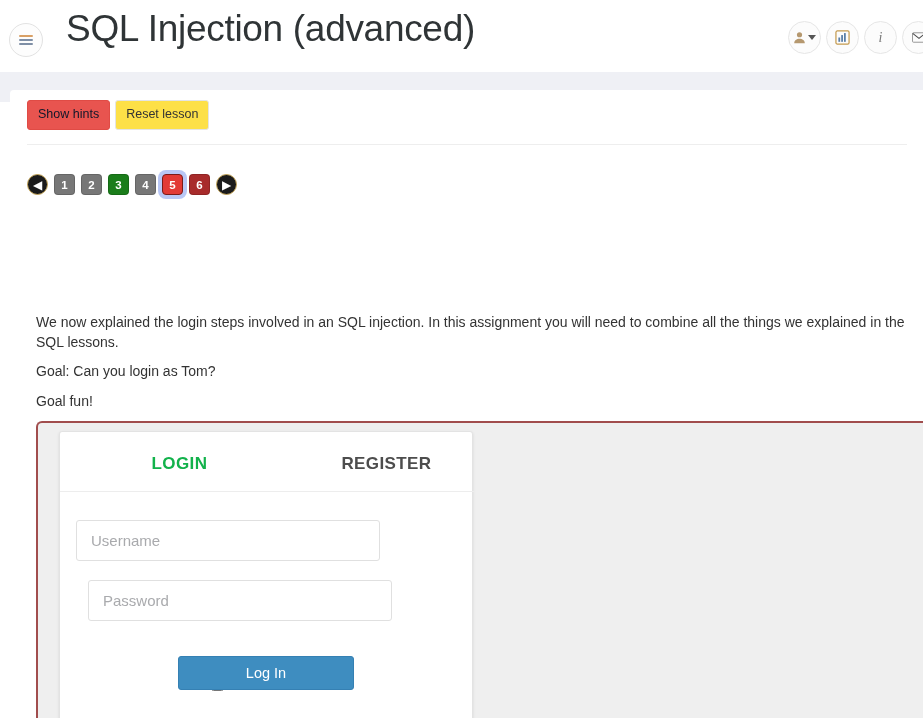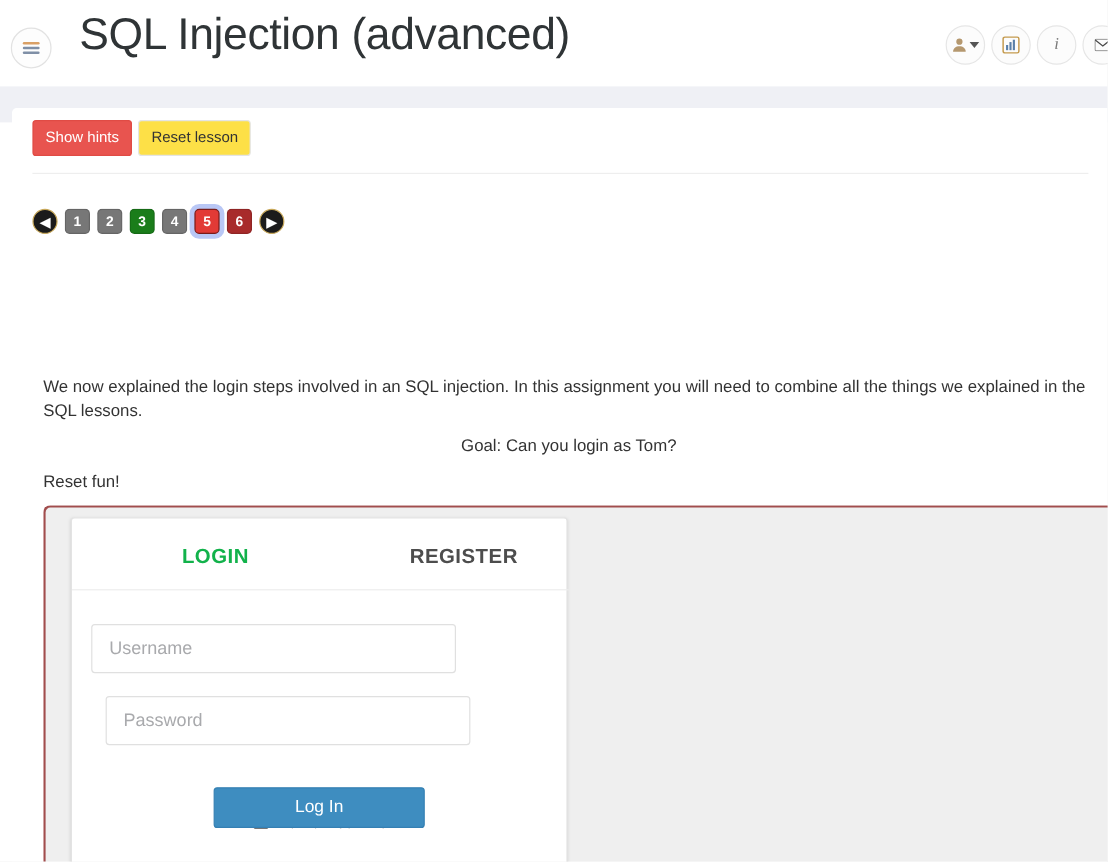--- a/index.html
+++ b/index.html
@@ -66,21 +66,21 @@
     position: absolute; left: 10px; top: 90px; width: 913px; min-height: 628px;
     background: #ffffff; border-radius: 4px 0 0 0;
   }
 
   .btn-bar { position: absolute; left: 17px; top: 10px; display: flex; gap: 5px; }
   .btn {
     font-size: 12.5px; line-height: 1;
     padding: 7px 10px 8px; border-radius: 3px; border: 1px solid transparent;
     font-family: "Liberation Sans", sans-serif; white-space: nowrap;
   }
-  .btn-hints { background: #e8544f; border-color: #e04b45; color: #ffffff; }
+  .btn-hints { background: #e8544f; border-color: #e04b45; color: #0f172a; }
   .btn-reset { background: #fde047; border-color: #e4e4e4; color: #333333; }
 
   .divider-line {
     position: absolute; left: 17px; top: 54px; width: 880px;
     border-top: 1px solid #eeeeee;
   }
 
   
   .pager { position: absolute; left: 17px; top: 84px; display: flex; align-items: center; gap: 6px; }
   .pg-arrow {
@@ -97,21 +97,21 @@
     flex: 0 0 auto; border: 1px solid rgba(0,0,0,.15);
   }
   .pg-gray { background: #777777; }
   .pg-green { background: #1a7d1a; }
   .pg-current { background: #e23a36; border-color: #7a1b19; box-shadow: 0 0 0 4px #b9c7f5; }
   .pg-darkred { background: #a82b2b; }
 
   
   .lesson-text { position: absolute; left: 26px; width: 876px; font-size: 14px; color: #333; }
   .lt-p1 { top: 222px; line-height: 20px; width: 874px; }
-  .lt-p2 { top: 273px; text-align: center; }
+  .lt-p2 { top: 273px; }
   .lt-p3 { top: 303px; }
 
   
   .lesson-box {
     position: absolute; left: 26px; top: 331px; width: 905px; height: 390px;
     background: #efefef;
     border: 2px solid #a14d4d; border-right: none; border-bottom: none;
     border-radius: 6px 0 0 0;
   }
 
@@ -218,21 +218,21 @@
     <div class="pg-num pg-gray">2</div>
     <div class="pg-num pg-green">3</div>
     <div class="pg-num pg-gray">4</div>
     <div class="pg-num pg-current">5</div>
     <div class="pg-num pg-darkred">6</div>
     <div class="pg-arrow">▶</div>
   </div>
 
   <div class="lesson-text lt-p1">We now explained the login steps involved in an SQL injection. In this assignment you will need to combine all the things we explained in the SQL lessons.</div>
   <div class="lesson-text lt-p2">Goal: Can you login as Tom?</div>
-  <div class="lesson-text lt-p3">Reset fun!</div>
+  <div class="lesson-text lt-p3">Goal fun!</div>
 
   <div class="lesson-box">
 
     <div class="login-card">
 
       <div class="tabs">
         <div class="tab tab-active">LOGIN</div>
         <div class="tab tab-inactive">REGISTER</div>
       </div>
 

